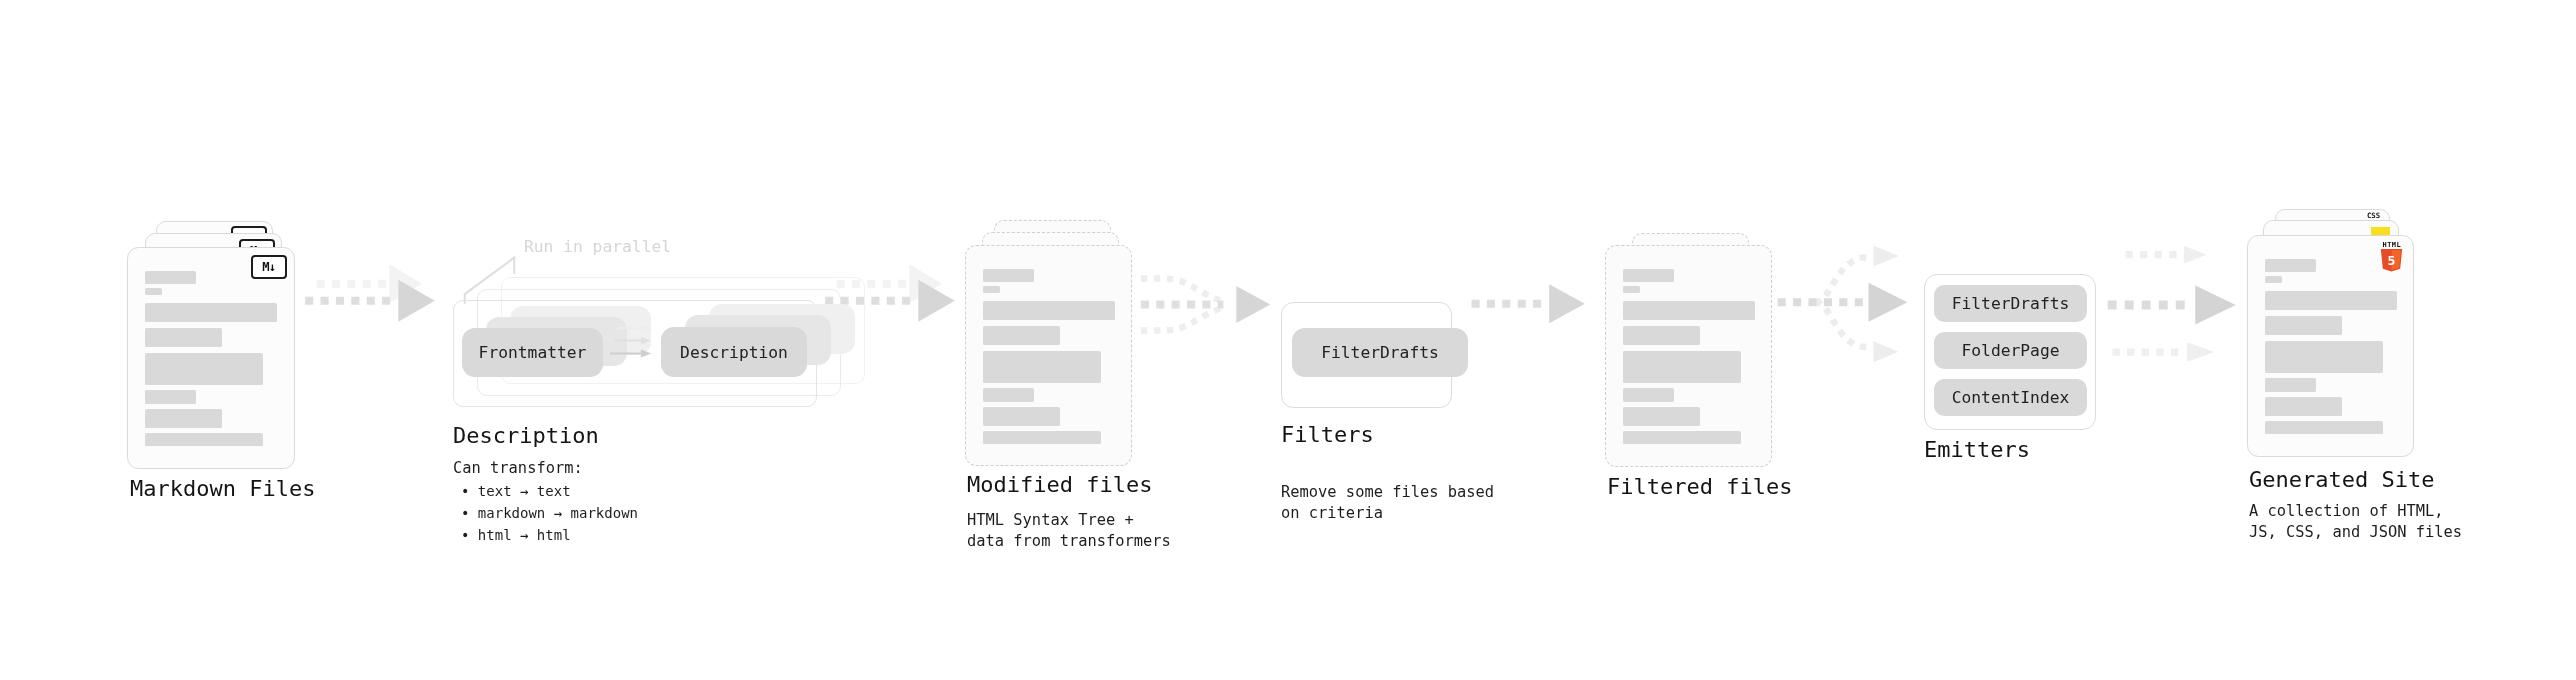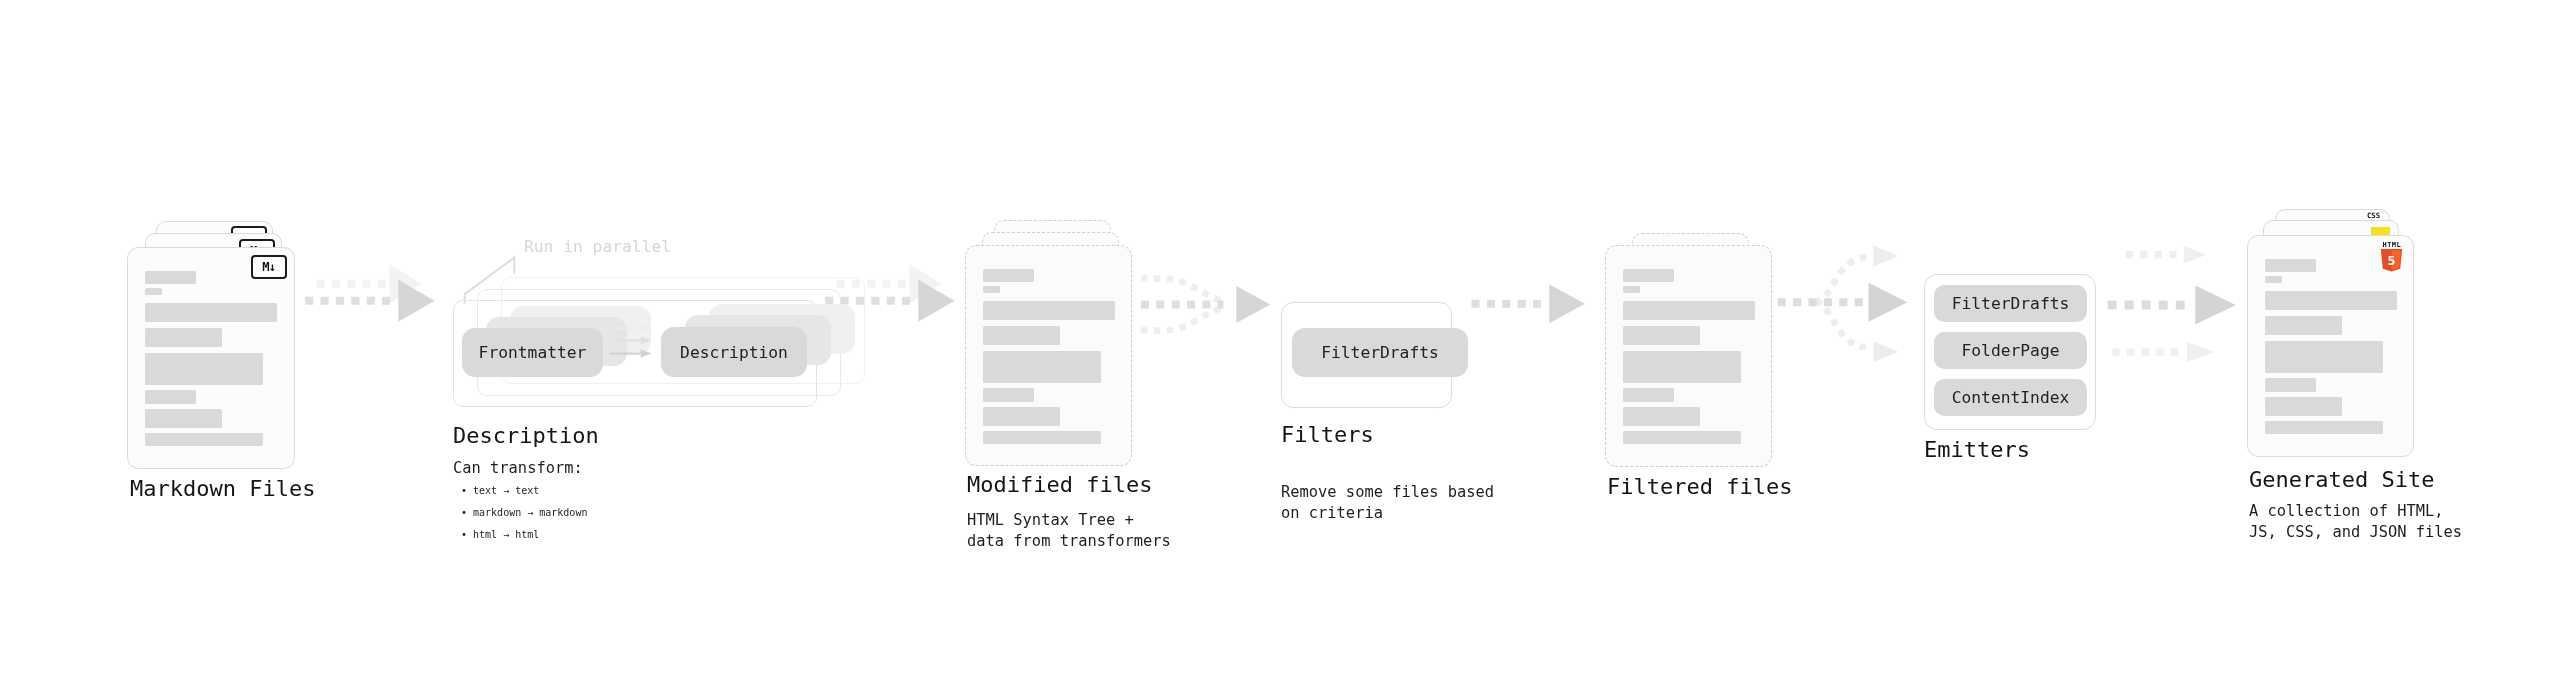--- a/index.html
+++ b/index.html
@@ -42,21 +42,21 @@
   .pill{background:#d9d9d9; border-radius:13px; display:flex; align-items:center; justify-content:center;
     font-size:16.3px; color:#222;}
   .pill.g1{background:#e6e6e6;}
   .pill.g2{background:#f0f0f0;}
 
   .frame-box{border:1.6px solid #dcdcdc; border-radius:12.2px; background:#ffffff;}
 
   
   .heading{font-size:22px; line-height:28px; white-space:nowrap; color:#141414;}
   .sub{font-size:15.4px; line-height:21px; white-space:pre-line; color:#1e1e1e;}
-  .bullets div{font-size:10px; line-height:22px; white-space:pre; color:#1e1e1e;}
+  .bullets div{font-size:14px; line-height:22px; white-space:pre; color:#1e1e1e;}
   .callout-text{font-size:16.3px; line-height:21px; color:#d6d6d6; white-space:nowrap;}
   svg{display:block; overflow:visible;}
 </style>
 </head>
 <body>
 
 <div id="canvas">
 
   <div class="layer">
     <div class="abs file-card" style="left:156px;top:173px;width:117px;height:98px;z-index:1;border-radius:9.8px;">

